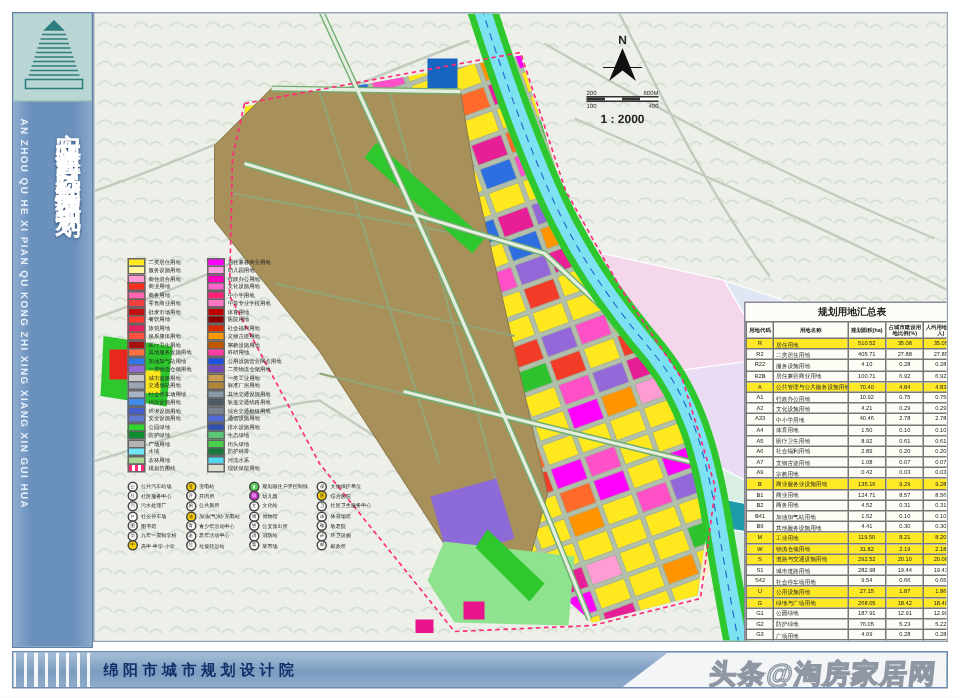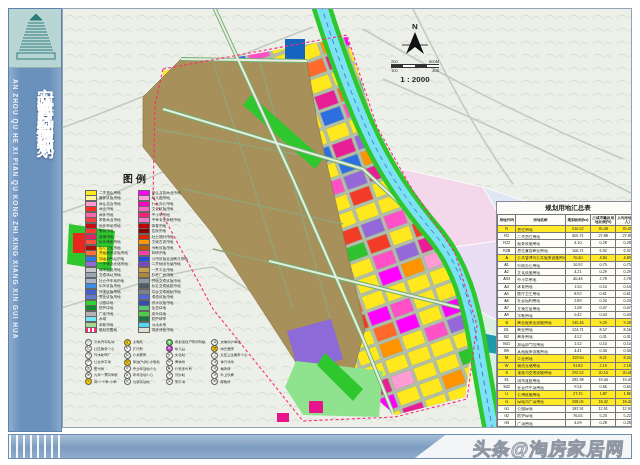--- a/index.html
+++ b/index.html
@@ -642,21 +642,20 @@
         <div class="scl-row">
           <span>100</span>
           <span>400</span>
         </div>
       </div>
       <div class="ratio">1 : 2000</div>
     </div>
 
     
     <div class="legend">
-      <div class="lg-title">图例</div>
       <div class="lg-cols">
         <div class="lg-col" id="lg-left">
             <div class="lg-item">
               <span class="lg-sw" style="background: rgb(255, 232, 30);"></span>
               <span class="lg-lb">二类居住用地</span>
             </div>
             <div class="lg-item">
               <span class="lg-sw" style="background: rgb(255, 247, 158);"></span>
               <span class="lg-lb">服务设施用地</span>
             </div>
@@ -1210,18 +1209,19 @@
               <td class="num">100.00</td>
               <td class="num">99.90</td>
             </tr>
           </tbody>
         </table>
     </div>
   </div>
 
   <div class="footer">
     <div class="hatch"></div>
+    <div class="inst">绵阳市城市规划设计院</div>
     <div class="wm-band">
       <span class="wm">头条@淘房家居网</span>
     </div>
   </div>
 
 </div>
 
 </body></html>

